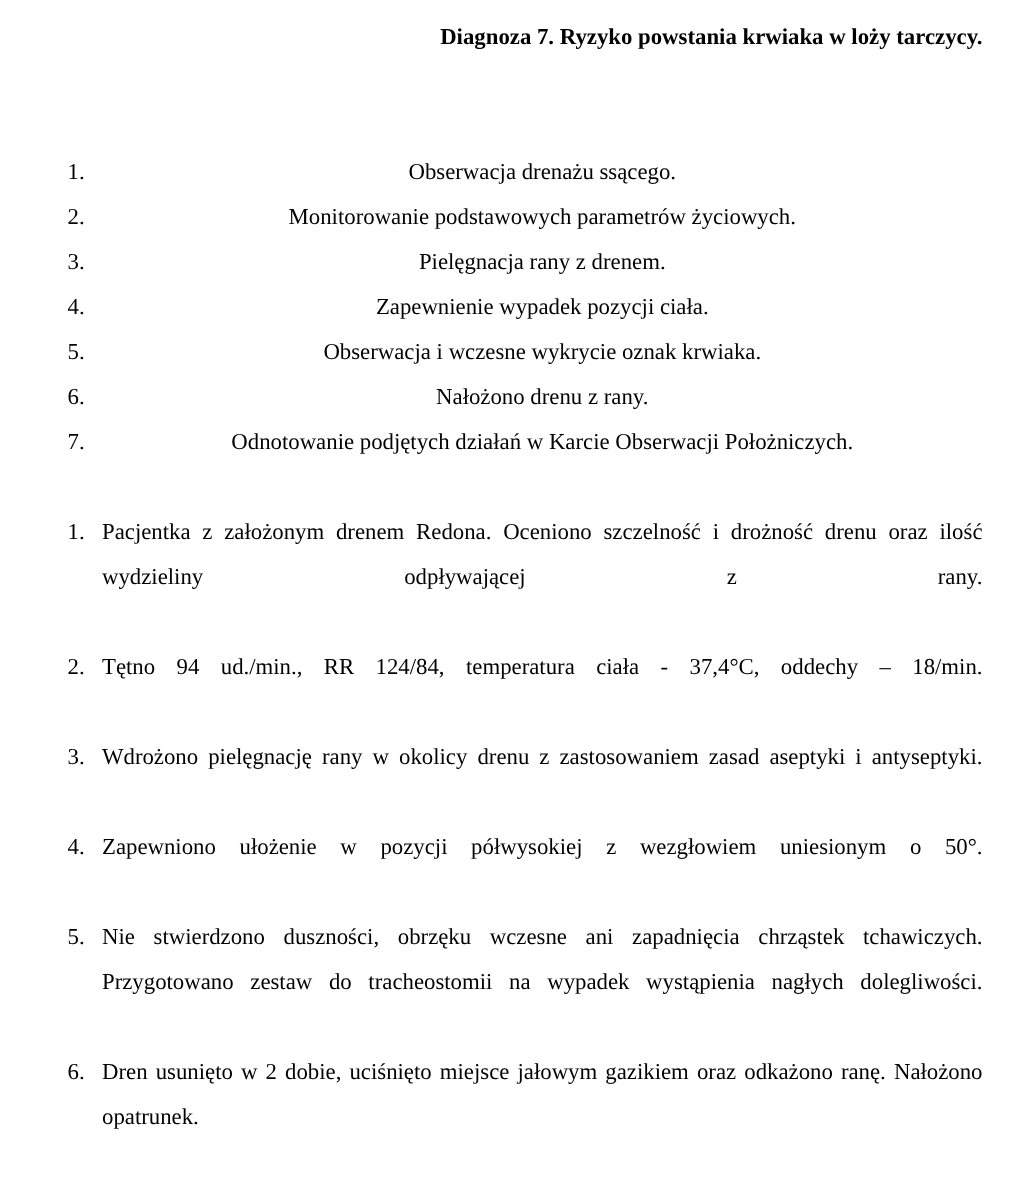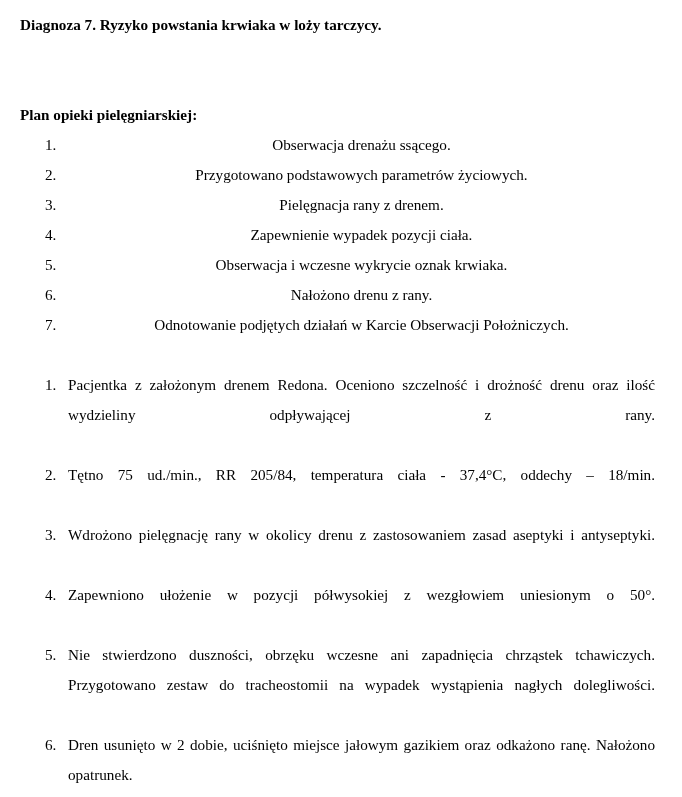--- a/index.html
+++ b/index.html
@@ -19,21 +19,21 @@
   }
   .page {
     position: relative;
     width: 682px;
     height: 797px;
     box-sizing: border-box;
     padding: 10px 27px 0 20px;
   }
   .para {
     margin: 0;
-    text-align: left;
+    text-align: right;
   }
   .heading {
     font-weight: bold;
   }
   .spacer-lg { height: 30px; }
 
   ol.list {
     margin: 0;
     padding: 0;
     list-style: none;
@@ -77,28 +77,27 @@
 
 <div class="page">
 
   <p class="para heading">Diagnoza 7. Ryzyko powstania krwiaka w loży tarczycy.</p>
 
   <div class="spacer-lg"></div>
 
 
   <div class="spacer-lg"></div>
 
-  <p class="para heading">Plan opieki pielęgniarskiej:</p>
 
   <ol class="list plain">
     <li>
         <span class="itemtext">Obserwacja drenażu ssącego.</span>
       </li>
     <li>
-        <span class="itemtext">Przygotowano podstawowych parametrów życiowych.</span>
+        <span class="itemtext">Monitorowanie podstawowych parametrów życiowych.</span>
       </li>
     <li>
         <span class="itemtext">Pielęgnacja rany z drenem.</span>
       </li>
     <li>
         <span class="itemtext">Zapewnienie wypadek pozycji ciała.</span>
       </li>
     <li>
         <span class="itemtext">Obserwacja i wczesne wykrycie oznak krwiaka.</span>
       </li>
@@ -111,21 +110,21 @@
   </ol>
 
   <div class="spacer-lg"></div>
 
 
   <ol class="list">
     <li>
         <span class="itemtext">Pacjentka z założonym drenem Redona. Oceniono szczelność i drożność drenu oraz ilość wydzieliny odpływającej z rany.</span>
       </li>
     <li>
-        <span class="itemtext">Tętno 75 ud./min., RR 205/84, temperatura ciała - 37,4°C, oddechy – 18/min.</span>
+        <span class="itemtext">Tętno 94 ud./min., RR 124/84, temperatura ciała - 37,4°C, oddechy – 18/min.</span>
       </li>
     <li>
         <span class="itemtext">Wdrożono pielęgnację rany w okolicy drenu z zastosowaniem zasad aseptyki i antyseptyki.</span>
       </li>
     <li>
         <span class="itemtext">Zapewniono ułożenie w pozycji półwysokiej z wezgłowiem uniesionym o 50°.</span>
       </li>
     <li>
         <span class="itemtext">Nie stwierdzono duszności, obrzęku wczesne ani zapadnięcia chrząstek tchawiczych. Przygotowano zestaw do tracheostomii na wypadek wystąpienia nagłych dolegliwości.</span>
       </li>

